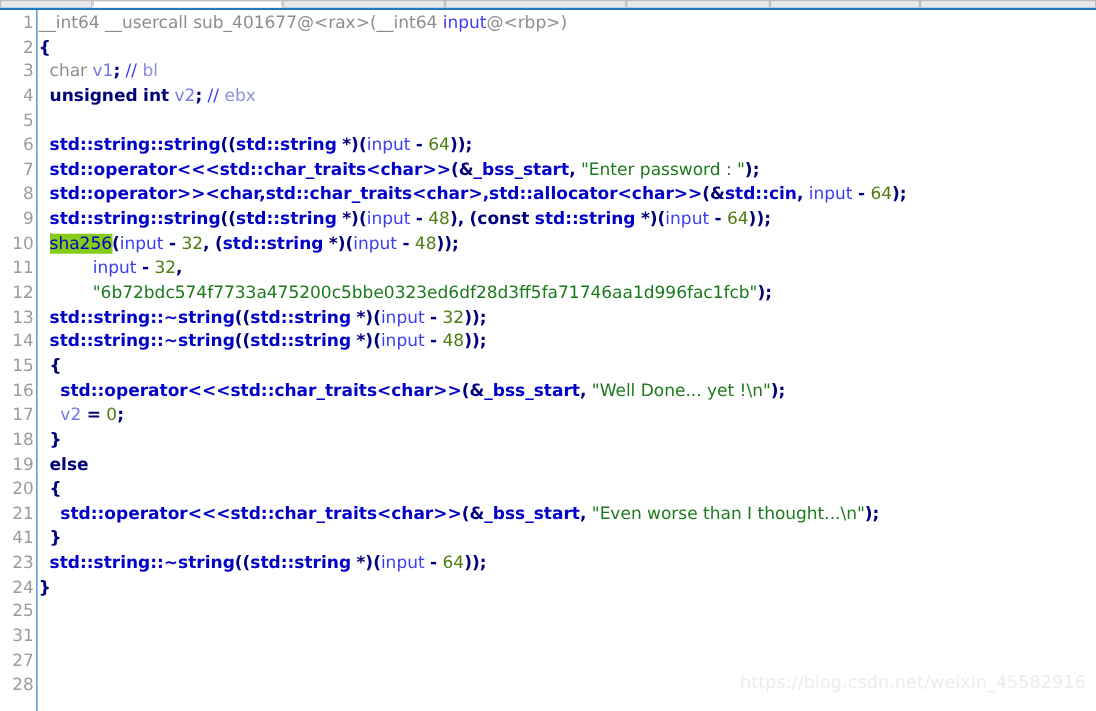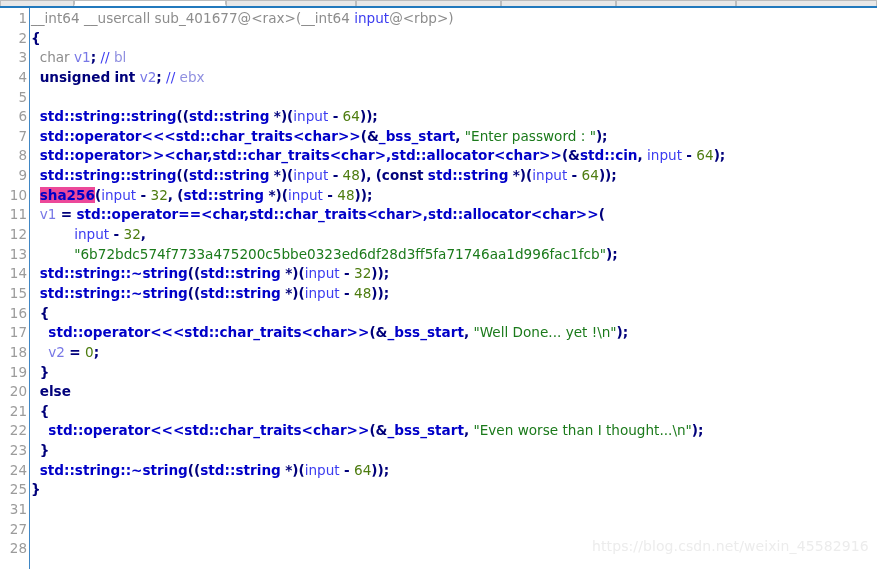--- a/index.html
+++ b/index.html
@@ -83,23 +83,23 @@
   .t-kw     { color: #00007a; font-weight: bold; }  
   .t-var    { color: #7878e6; }            
   .t-arg    { color: #3c3cf0; }            
   .t-str    { color: #1b7a1b; }            
   .t-num    { color: #4d7c0f; font-weight: normal; }  
   .t-cmt    { color: #3c3cf0; }            
   .t-cmtreg { color: #8f8fe0; }            
   .t-punc   { color: #00007a; font-weight: bold; }
 
   .hl {
-    background: #ec4899;
+    background: #84cc16;
     color: #0000c8;
-    font-weight: bold;
+    font-weight: normal;
   }
   .caret {
     display: inline-block;
     width: 0;
     border-left: 2px solid #000000;
     height: 14px;
     vertical-align: -2px;
     margin-right: -2px;
   }
 
@@ -144,40 +144,39 @@
       <div class="ln">12</div>
       <div class="ln">13</div>
       <div class="ln">14</div>
       <div class="ln">15</div>
       <div class="ln">16</div>
       <div class="ln">17</div>
       <div class="ln">18</div>
       <div class="ln">19</div>
       <div class="ln">20</div>
       <div class="ln">21</div>
-      <div class="ln">22</div>
+      <div class="ln">41</div>
       <div class="ln">23</div>
       <div class="ln">24</div>
       <div class="ln">25</div>
       <div class="ln">31</div>
       <div class="ln">27</div>
       <div class="ln">28</div>
     </div>
   <div id="codelines">
       <div class="cl">__int64 __usercall sub_401677@&lt;rax&gt;(__int64 <span class="t-arg">input</span>@&lt;rbp&gt;)</div>
       <div class="cl"><span class="t-punc">{</span></div>
       <div class="cl">  <span class="t-plain">char</span> <span class="t-var">v1</span><span class="t-punc">;</span> <span class="t-cmt">//</span> <span class="t-cmtreg">bl</span></div>
       <div class="cl">  <span class="t-kw">unsigned</span> <span class="t-kw">int</span> <span class="t-var">v2</span><span class="t-punc">;</span> <span class="t-cmt">//</span> <span class="t-cmtreg">ebx</span></div>
       <div class="cl">&nbsp;</div>
       <div class="cl">  <span class="t-fn">std::string::string</span><span class="t-punc">(</span><span class="t-punc">(</span><span class="t-fn">std::string</span> <span class="t-punc">*</span><span class="t-punc">)</span><span class="t-punc">(</span><span class="t-arg">input</span> <span class="t-punc">-</span> <span class="t-num">64</span><span class="t-punc">)</span><span class="t-punc">)</span><span class="t-punc">;</span></div>
       <div class="cl">  <span class="t-fn">std::operator&lt;&lt;&lt;std::char_traits&lt;char&gt;&gt;</span><span class="t-punc">(</span><span class="t-punc">&amp;</span><span class="t-fn">_bss_start</span><span class="t-punc">,</span> <span class="t-str">"Enter password : "</span><span class="t-punc">)</span><span class="t-punc">;</span></div>
       <div class="cl">  <span class="t-fn">std::operator&gt;&gt;&lt;char,std::char_traits&lt;char&gt;,std::allocator&lt;char&gt;&gt;</span><span class="t-punc">(</span><span class="t-punc">&amp;</span><span class="t-fn">std::cin</span><span class="t-punc">,</span> <span class="t-arg">input</span> <span class="t-punc">-</span> <span class="t-num">64</span><span class="t-punc">)</span><span class="t-punc">;</span></div>
       <div class="cl">  <span class="t-fn">std::string::string</span><span class="t-punc">(</span><span class="t-punc">(</span><span class="t-fn">std::string</span> <span class="t-punc">*</span><span class="t-punc">)</span><span class="t-punc">(</span><span class="t-arg">input</span> <span class="t-punc">-</span> <span class="t-num">48</span><span class="t-punc">)</span><span class="t-punc">,</span> <span class="t-punc">(</span><span class="t-kw">const</span> <span class="t-fn">std::string</span> <span class="t-punc">*</span><span class="t-punc">)</span><span class="t-punc">(</span><span class="t-arg">input</span> <span class="t-punc">-</span> <span class="t-num">64</span><span class="t-punc">)</span><span class="t-punc">)</span><span class="t-punc">;</span></div>
       <div class="cl">  <span class="caret"></span><span class="hl">sha256</span><span class="t-punc">(</span><span class="t-arg">input</span> <span class="t-punc">-</span> <span class="t-num">32</span><span class="t-punc">,</span> <span class="t-punc">(</span><span class="t-fn">std::string</span> <span class="t-punc">*</span><span class="t-punc">)</span><span class="t-punc">(</span><span class="t-arg">input</span> <span class="t-punc">-</span> <span class="t-num">48</span><span class="t-punc">)</span><span class="t-punc">)</span><span class="t-punc">;</span></div>
-      <div class="cl">  <span class="t-var">v1</span> <span class="t-punc">=</span> <span class="t-fn">std::operator==&lt;char,std::char_traits&lt;char&gt;,std::allocator&lt;char&gt;&gt;</span><span class="t-punc">(</span></div>
       <div class="cl">          <span class="t-arg">input</span> <span class="t-punc">-</span> <span class="t-num">32</span><span class="t-punc">,</span></div>
       <div class="cl">          <span class="t-str">"6b72bdc574f7733a475200c5bbe0323ed6df28d3ff5fa71746aa1d996fac1fcb"</span><span class="t-punc">)</span><span class="t-punc">;</span></div>
       <div class="cl">  <span class="t-fn">std::string::~string</span><span class="t-punc">(</span><span class="t-punc">(</span><span class="t-fn">std::string</span> <span class="t-punc">*</span><span class="t-punc">)</span><span class="t-punc">(</span><span class="t-arg">input</span> <span class="t-punc">-</span> <span class="t-num">32</span><span class="t-punc">)</span><span class="t-punc">)</span><span class="t-punc">;</span></div>
       <div class="cl">  <span class="t-fn">std::string::~string</span><span class="t-punc">(</span><span class="t-punc">(</span><span class="t-fn">std::string</span> <span class="t-punc">*</span><span class="t-punc">)</span><span class="t-punc">(</span><span class="t-arg">input</span> <span class="t-punc">-</span> <span class="t-num">48</span><span class="t-punc">)</span><span class="t-punc">)</span><span class="t-punc">;</span></div>
       <div class="cl">  <span class="t-punc">{</span></div>
       <div class="cl">    <span class="t-fn">std::operator&lt;&lt;&lt;std::char_traits&lt;char&gt;&gt;</span><span class="t-punc">(</span><span class="t-punc">&amp;</span><span class="t-fn">_bss_start</span><span class="t-punc">,</span> <span class="t-str">"Well Done... yet !\n"</span><span class="t-punc">)</span><span class="t-punc">;</span></div>
       <div class="cl">    <span class="t-var">v2</span> <span class="t-punc">=</span> <span class="t-num">0</span><span class="t-punc">;</span></div>
       <div class="cl">  <span class="t-punc">}</span></div>
       <div class="cl">  <span class="t-kw">else</span></div>
       <div class="cl">  <span class="t-punc">{</span></div>

